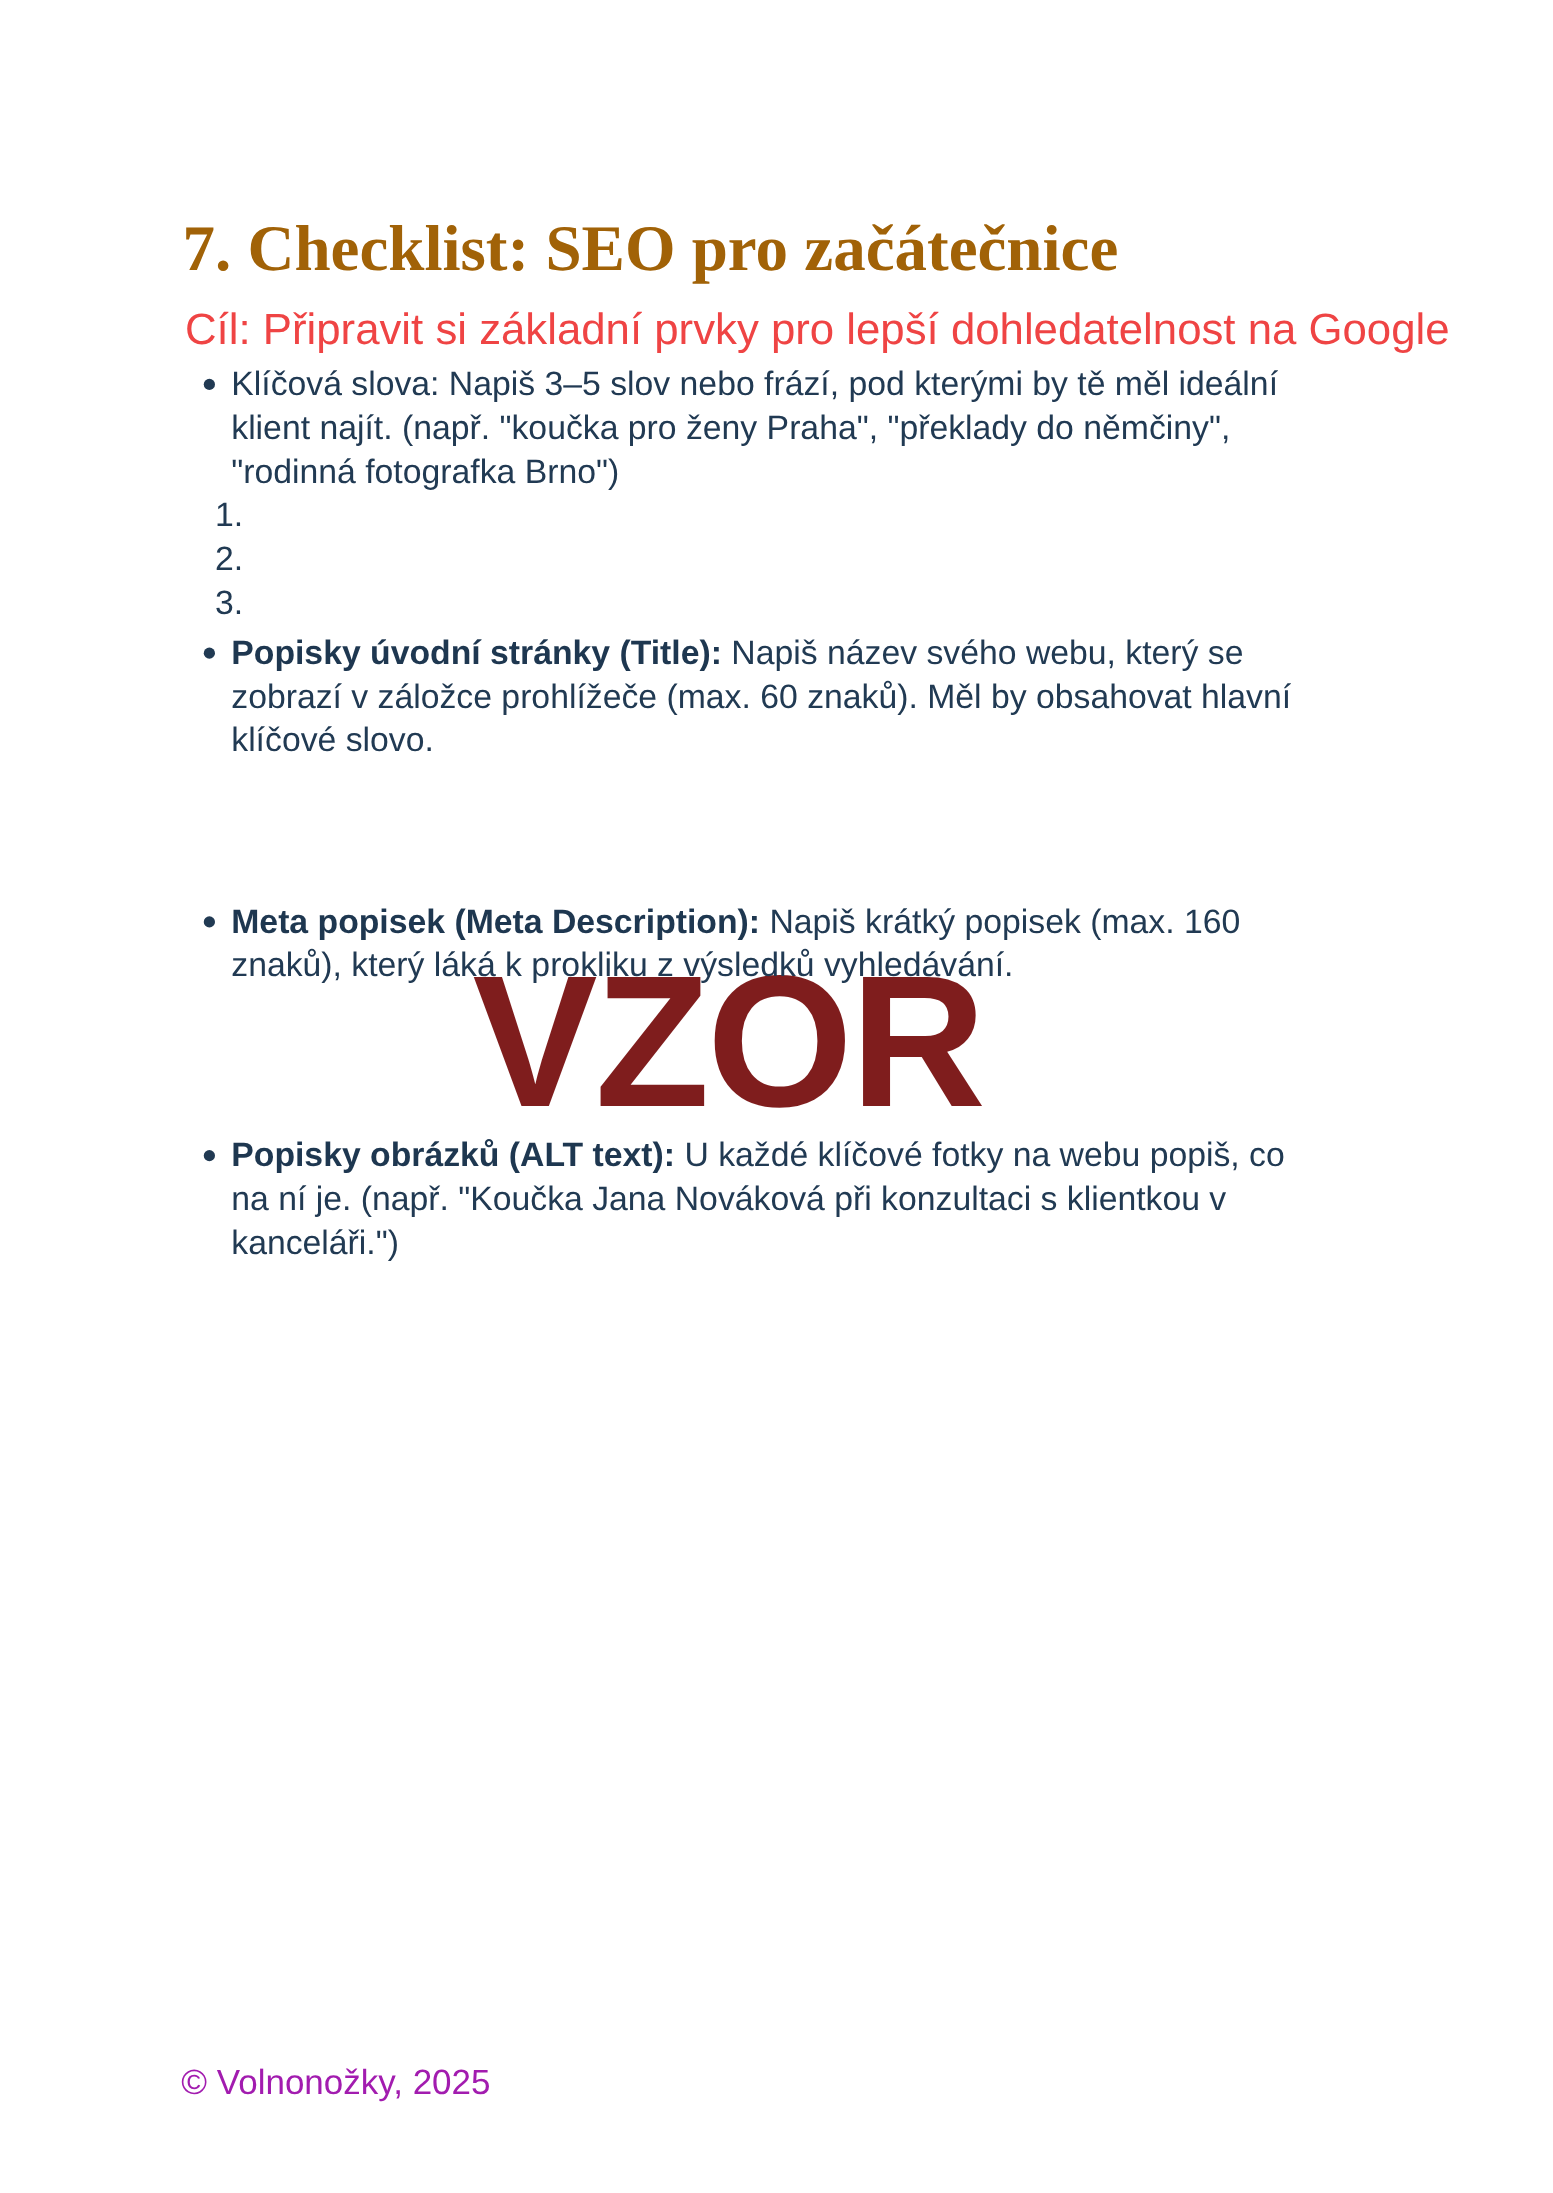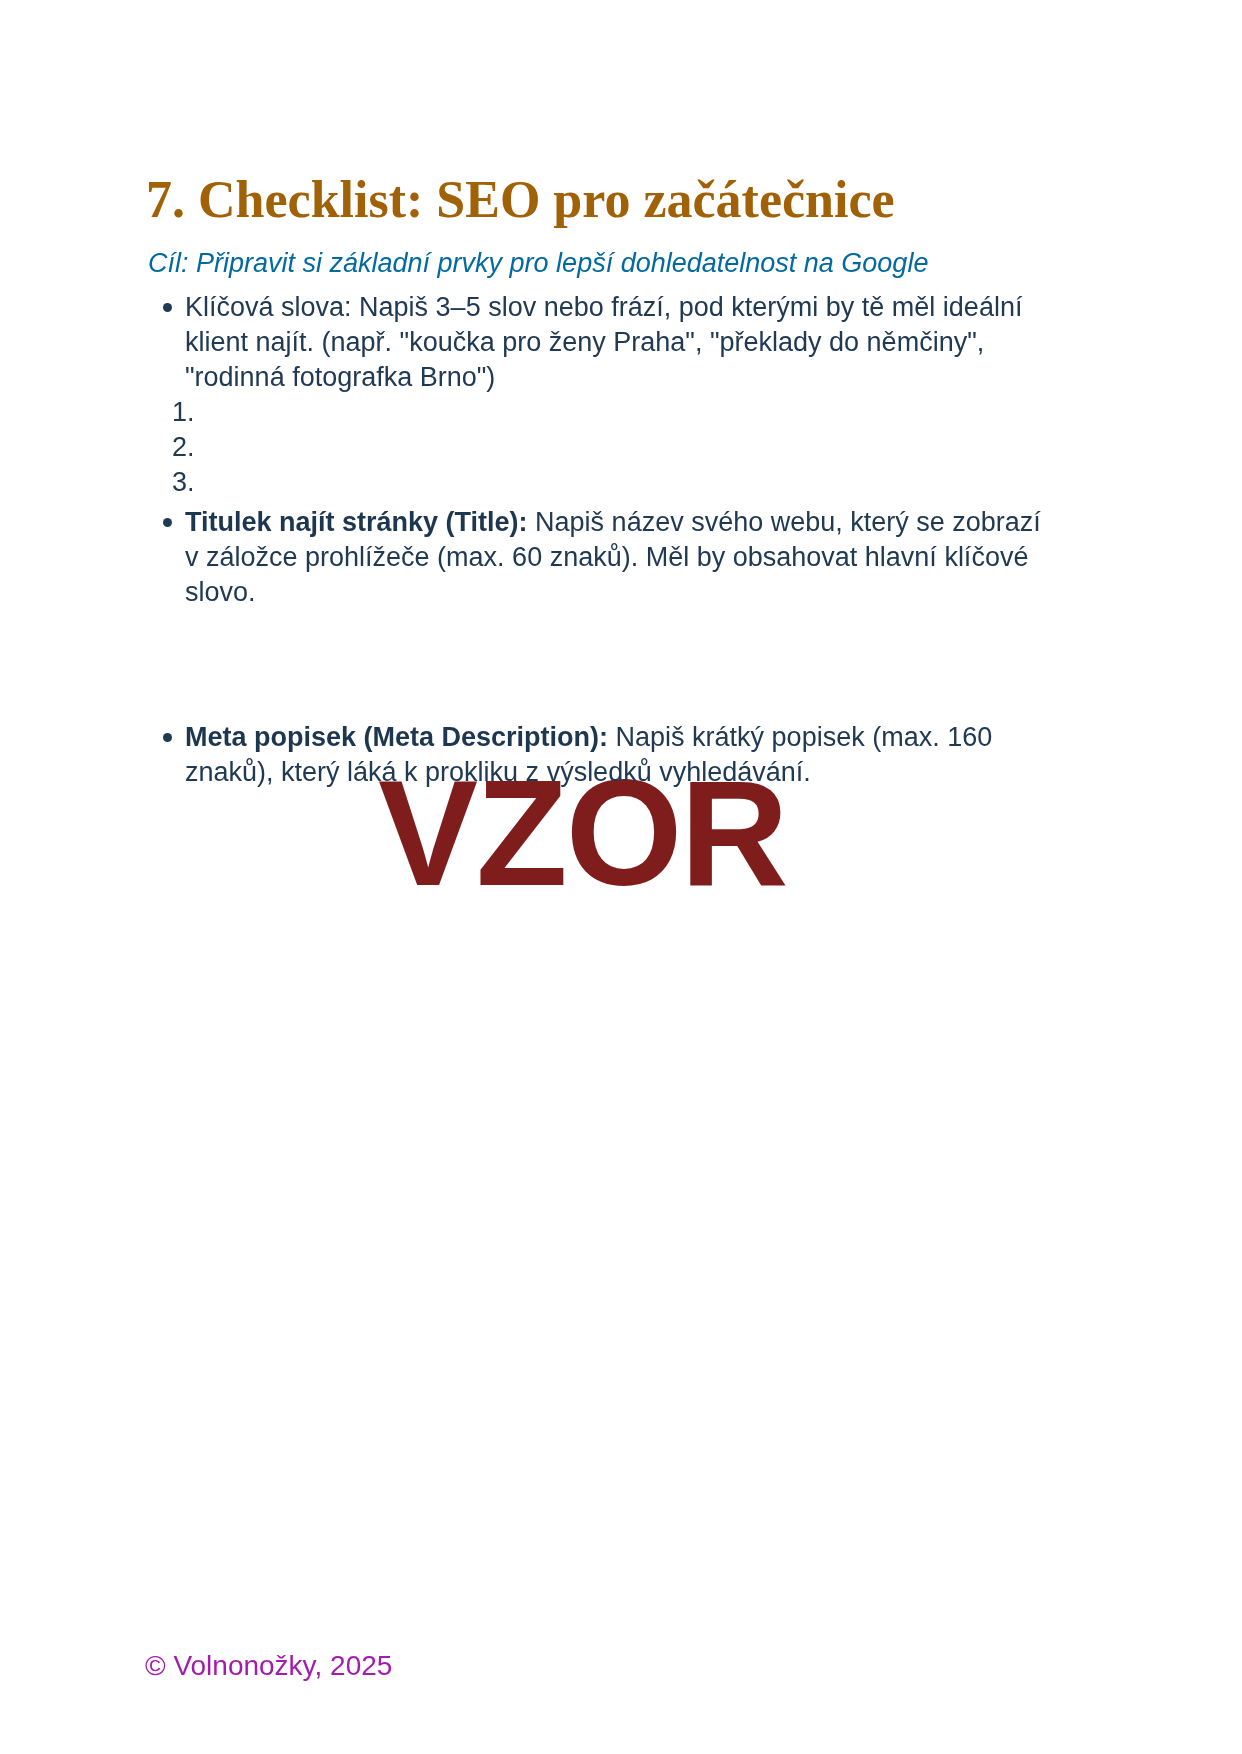--- a/index.html
+++ b/index.html
@@ -43,24 +43,23 @@
     font-weight: 700;
     font-size: 52px;
     line-height: 1.1;
     color: #a16207;
     white-space: nowrap;
   }
   .doc-subtitle {
     position: absolute;
     left: 148px;
     top: 246px;
-    font-style: italic;
-    font-size: 27px;
+    font-size: 35px;
     line-height: 35px;
-    color: #0369a1;
+    color: #ef4444;
     white-space: nowrap;
   }
   
   .checklist {
     position: absolute;
     left: 148px;
     top: 290px;
     width: 915px;
     list-style: none;
     margin: 0;
@@ -113,22 +112,23 @@
     <h1 class="doc-title">7. Checklist: SEO pro začátečnice</h1>
 
     <div class="doc-subtitle">Cíl: Připravit si základní prvky pro lepší dohledatelnost na Google</div>
 
     <ul class="checklist">
         <li><span class="bullet-dot"></span><span class="item-text">Klíčová slova: Napiš 3–5 slov nebo frází, pod kterými by tě měl ideální klient najít. (např. "koučka pro ženy Praha", "překlady do němčiny", "rodinná fotografka Brno")</span><div class="numbered">
             <div>1.</div>
             <div>2.</div>
             <div>3.</div>
           </div></li>
-        <li><span class="bullet-dot"></span><span class="item-text"><b>Titulek najít stránky (Title):</b> Napiš název svého webu, který se zobrazí v záložce prohlížeče (max. 60 znaků). Měl by obsahovat hlavní klíčové slovo.</span></li>
+        <li><span class="bullet-dot"></span><span class="item-text"><b>Popisky úvodní stránky (Title):</b> Napiš název svého webu, který se zobrazí v záložce prohlížeče (max. 60 znaků). Měl by obsahovat hlavní klíčové slovo.</span></li>
         <li class="write-space" style="height: 105px; padding: 0px; margin: 0px;"></li>
         <li><span class="bullet-dot"></span><span class="item-text"><b>Meta popisek (Meta Description):</b> Napiš krátký popisek (max. 160 znaků), který láká k prokliku z výsledků vyhledávání.</span></li>
         <li class="write-space" style="height: 112px; padding: 0px; margin: 0px;"></li>
+        <li><span class="bullet-dot"></span><span class="item-text"><b>Popisky obrázků (ALT text):</b> U každé klíčové fotky na webu popiš, co na ní je. (např. "Koučka Jana Nováková při konzultaci s klientkou v kanceláři.")</span></li>
       </ul>
 
     <div class="doc-footer">© Volnonožky, 2025</div>
 
   </div>
 </div>
 
 </body></html>

